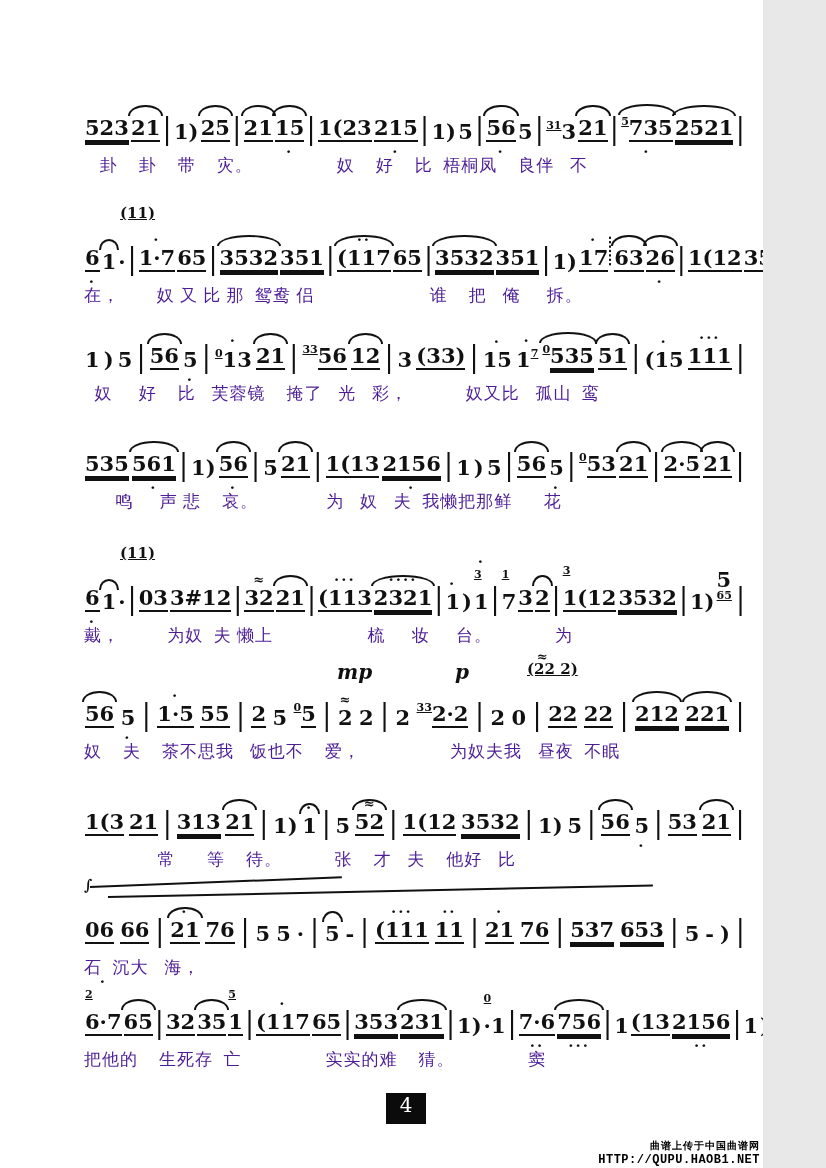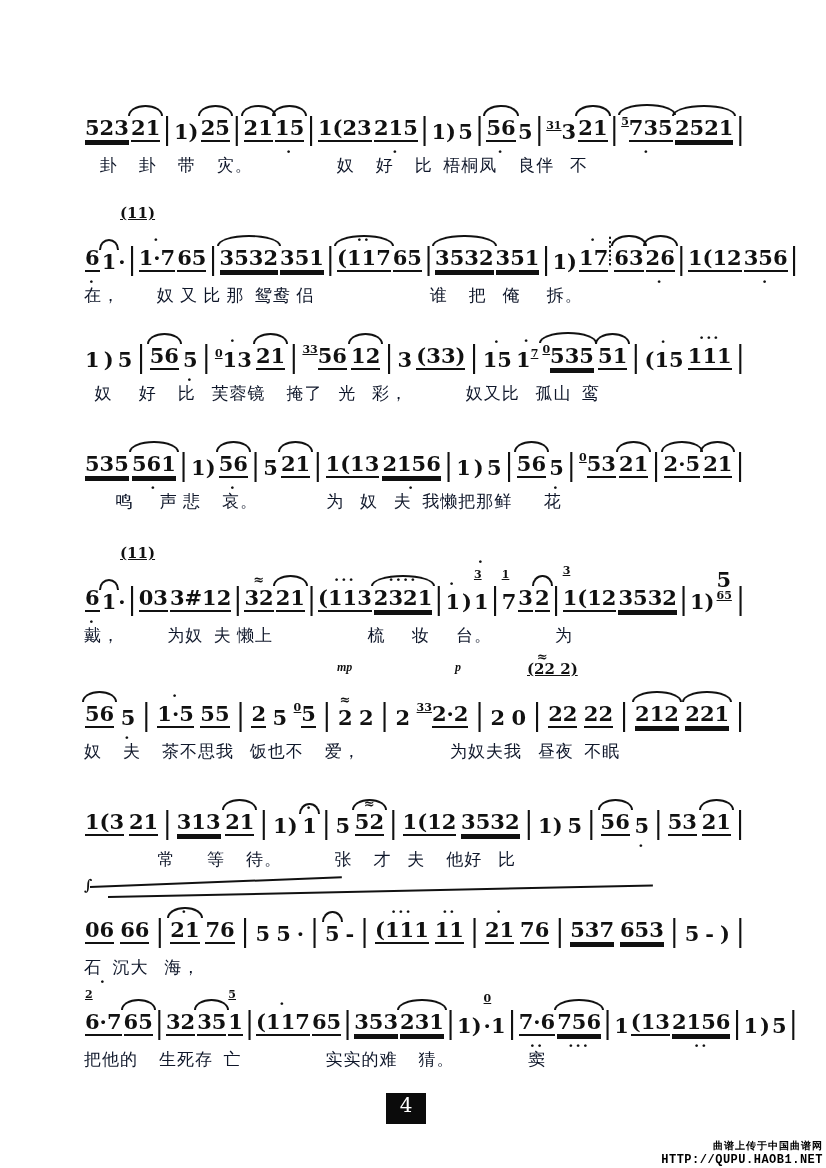--- a/index.html
+++ b/index.html
@@ -1,42 +1,42 @@
 <!DOCTYPE html>
 <html><head>
 <meta charset="utf-8">
 <style>
   html,body{margin:0;padding:0;background:#e8e8e8;}
-  .page{position:relative;width:826px;height:1168px;background:#ffffff;overflow:hidden;
+  .page{position:relative;width:763px;height:1168px;background:#ffffff;overflow:hidden;
         font-family:"DejaVu Serif",serif;color:#111;}
   .system{position:absolute;left:84px;width:662px;}
   .sys1{top:100px}.sys2{top:204px}.sys3{top:328px}.sys4{top:436px}.sys5{top:544px}
   .sys6{top:660px}.sys7{top:794px}.sys8{top:876px}.sys9{top:994px}
   .ann{position:relative;height:26px;}
   .annlab{position:absolute;top:0;font:bold 15px "DejaVu Serif",serif;white-space:pre;}
-  .annlab.it{font-style:italic;font-weight:bold;font-size:12px;font-family:Liberation Serif, serif;}
+  .annlab.it{font-style:italic;font-weight:bold;font-size:20px;}
   .annlab.mordann::before{content:"≈";position:absolute;top:-11px;left:10px;font-size:13px;}
   .annlab.u{text-decoration:underline;text-align:center;}
   .line-a{position:absolute;left:6px;top:10px;width:252px;border-top:2px solid #111;transform:rotate(-2.2deg);transform-origin:left center;}
   .line-b{position:absolute;left:24px;top:20px;width:545px;border-top:2px solid #111;transform:rotate(-1.2deg);transform-origin:left center;}
   .notation{display:flex;justify-content:space-between;align-items:flex-end;height:42px;}
   .tok{position:relative;display:inline-block;font:bold 21px "DejaVu Serif",serif;padding:0 1px;line-height:1;}
   .txt{display:inline-block;line-height:1;}
   .txt.u1{border-bottom:2px solid #111;padding-bottom:2px;}
   .txt.u2{border-bottom:2px solid #111;padding-bottom:2px;box-shadow:0 3px 0 #111;}
   .grace{font-size:11px;font-weight:bold;vertical-align:10px;text-decoration:underline;letter-spacing:0;}
   .arc{position:absolute;left:-2px;right:-2px;top:-12px;height:9px;border:2px solid #111;border-bottom:none;
        border-radius:50% 50% 0 0 / 100% 100% 0 0;}
   .mordm{position:absolute;top:-14px;left:50%;transform:translateX(-50%);font-style:normal;font-size:13px;}
   .dota{position:absolute;top:-10px;left:0;right:0;text-align:center;font-style:normal;font-size:15px;line-height:6px;letter-spacing:2px;}
   .dotb{position:absolute;bottom:-13px;left:0;right:0;text-align:center;font-style:normal;font-size:15px;line-height:6px;letter-spacing:2px;}
   .bar{font-weight:normal;font-size:27px;transform:scaleY(1.1);padding:0 1px;}
   .dash{width:0;height:26px;border-left:2px dotted #111;align-self:center;}
   .lyrics{margin-top:12px;font-family:"Liberation Serif","DejaVu Sans",serif;font-size:17px;
-          white-space:pre;letter-spacing:1px;color:#0f172a;}
+          white-space:pre;letter-spacing:1px;color:#4c1d95;}
   .pagenum{position:absolute;left:386px;top:1093px;width:40px;height:31px;background:#0b0b0b;color:#fff;
            text-align:center;line-height:31px;font:20px "DejaVu Serif",serif;}
   .wm{position:absolute;right:3px;bottom:1px;text-align:right;color:#000;}
   .wm-l1{font-family:"Liberation Sans","DejaVu Sans",sans-serif;font-weight:bold;font-size:10px;letter-spacing:1px;}
   .wm-l2{font-family:"Liberation Mono","DejaVu Sans Mono",monospace;font-weight:bold;font-size:12px;letter-spacing:0.5px;}
 </style>
 </head>
 <body>
 
 <div class="page">

